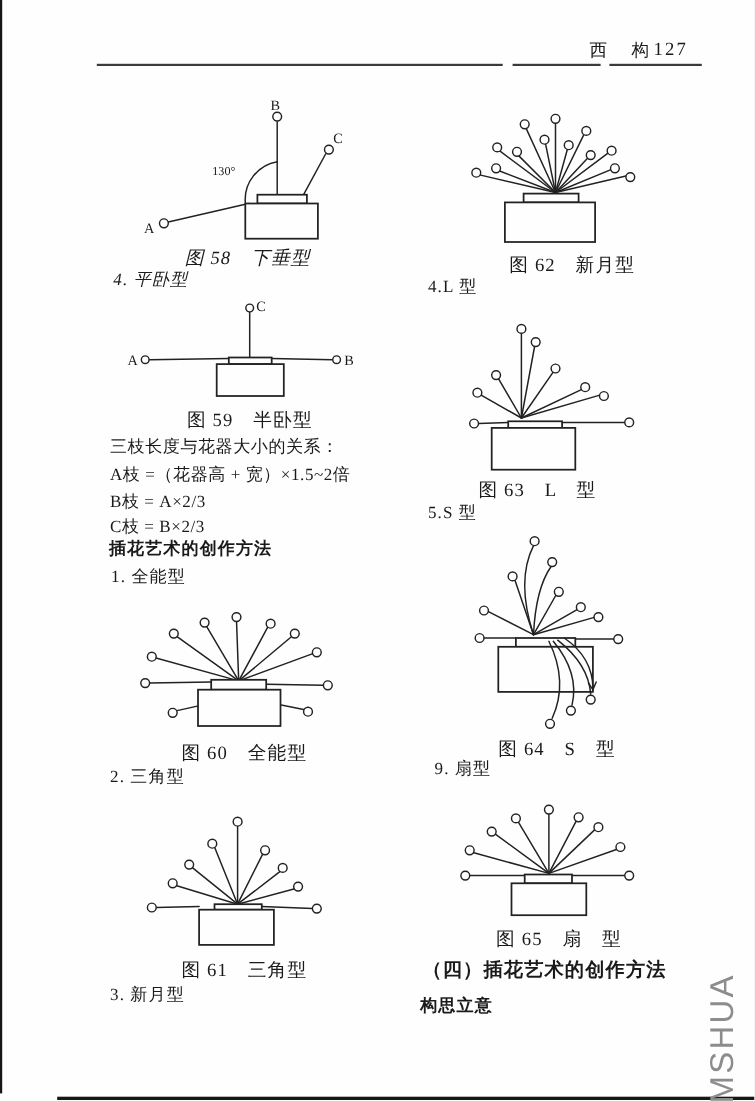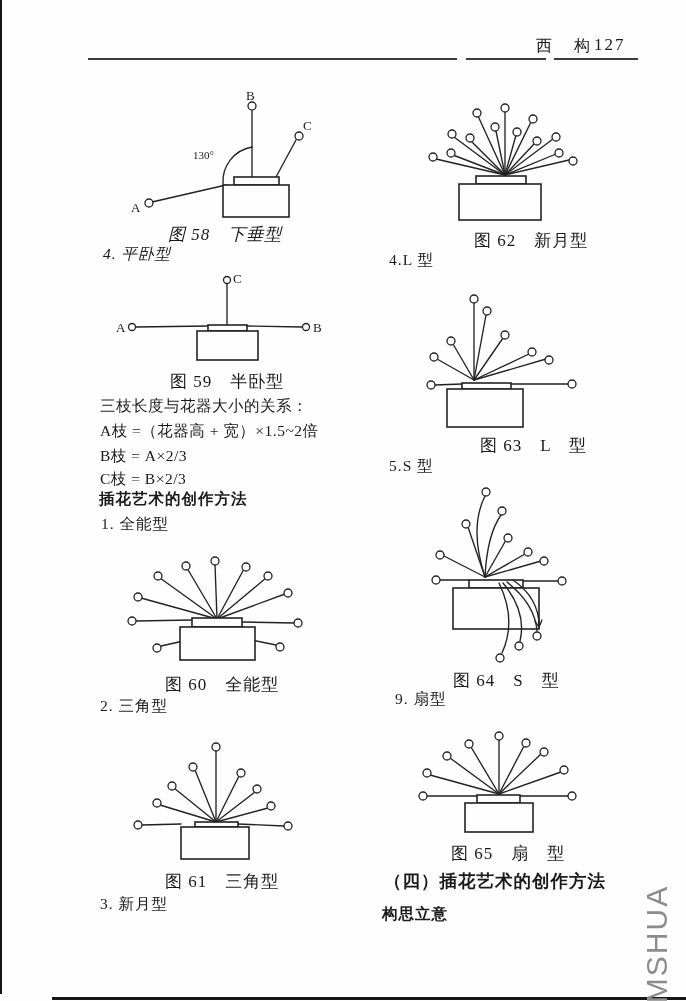--- a/index.html
+++ b/index.html
@@ -158,21 +158,21 @@
     <circle cx="60" cy="38" r="4"></circle>
     <circle cx="23" cy="57" r="4"></circle>
     <circle cx="41" cy="53" r="4"></circle>
     <circle cx="123" cy="19" r="4"></circle>
     <circle cx="107" cy="32" r="4"></circle>
     <circle cx="127" cy="41" r="4"></circle>
     <circle cx="146" cy="37" r="4"></circle>
     <circle cx="149" cy="53" r="4"></circle>
     <circle cx="163" cy="61" r="4"></circle>
   </svg>
-  <div class="abs caption" style="left:474px;top:229px;">图 62　新月型</div>
+  <div class="abs caption" style="left:463px;top:229px;">图 62　新月型</div>
   <div class="abs item" style="left:389px;top:250px;">4.L 型</div>
 
   <svg style="left:420px;top:290px;" width="170" height="145" viewBox="0 0 170 145">
     <line x1="54" y1="90" x2="54" y2="13"></line>
     <line x1="54" y1="90" x2="66" y2="25"></line>
     <line x1="54" y1="90" x2="83" y2="48"></line>
     <line x1="54" y1="90" x2="109" y2="64"></line>
     <line x1="54" y1="90" x2="126" y2="69"></line>
     <line x1="54" y1="90" x2="33" y2="54"></line>
     <line x1="54" y1="90" x2="17" y2="69"></line>
@@ -183,21 +183,21 @@
     <circle cx="54" cy="9" r="4"></circle>
     <circle cx="67" cy="21" r="4"></circle>
     <circle cx="85" cy="45" r="4"></circle>
     <circle cx="112" cy="62" r="4"></circle>
     <circle cx="129" cy="70" r="4"></circle>
     <circle cx="31" cy="51" r="4"></circle>
     <circle cx="14" cy="67" r="4"></circle>
     <circle cx="11" cy="95" r="4"></circle>
     <circle cx="152" cy="94" r="4"></circle>
   </svg>
-  <div class="abs caption" style="left:480px;top:434px;text-align:center;">图 63　L　型</div>
+  <div class="abs caption" style="left:435px;top:434px;text-align:center;">图 63　L　型</div>
   <div class="abs item" style="left:389px;top:456px;">5.S 型</div>
 
   <svg style="left:425px;top:480px;" width="165" height="190" viewBox="0 0 165 190">
     <path d="M 60 97 Q 44 48 60 16"></path>
     <path d="M 60 97 Q 62 55 76 35"></path>
     <line x1="60" y1="97" x2="43" y2="47"></line>
     <line x1="60" y1="97" x2="81" y2="60"></line>
     <line x1="60" y1="97" x2="19" y2="76"></line>
     <line x1="60" y1="97" x2="100" y2="74"></line>
     <line x1="60" y1="97" x2="116" y2="81"></line>

